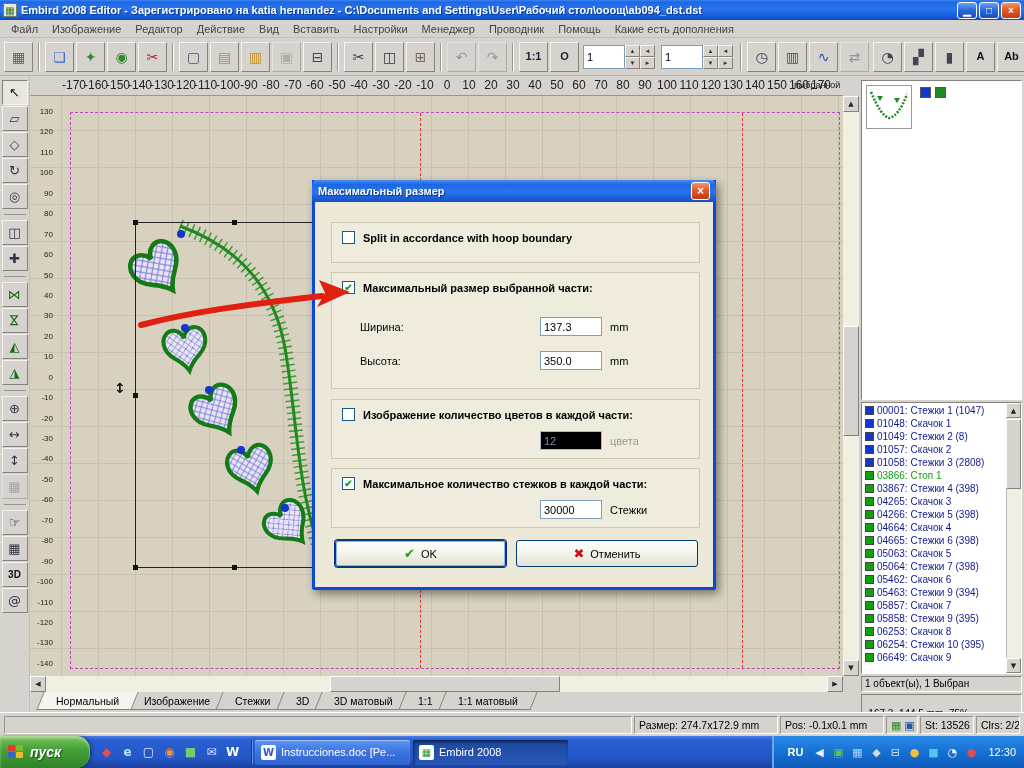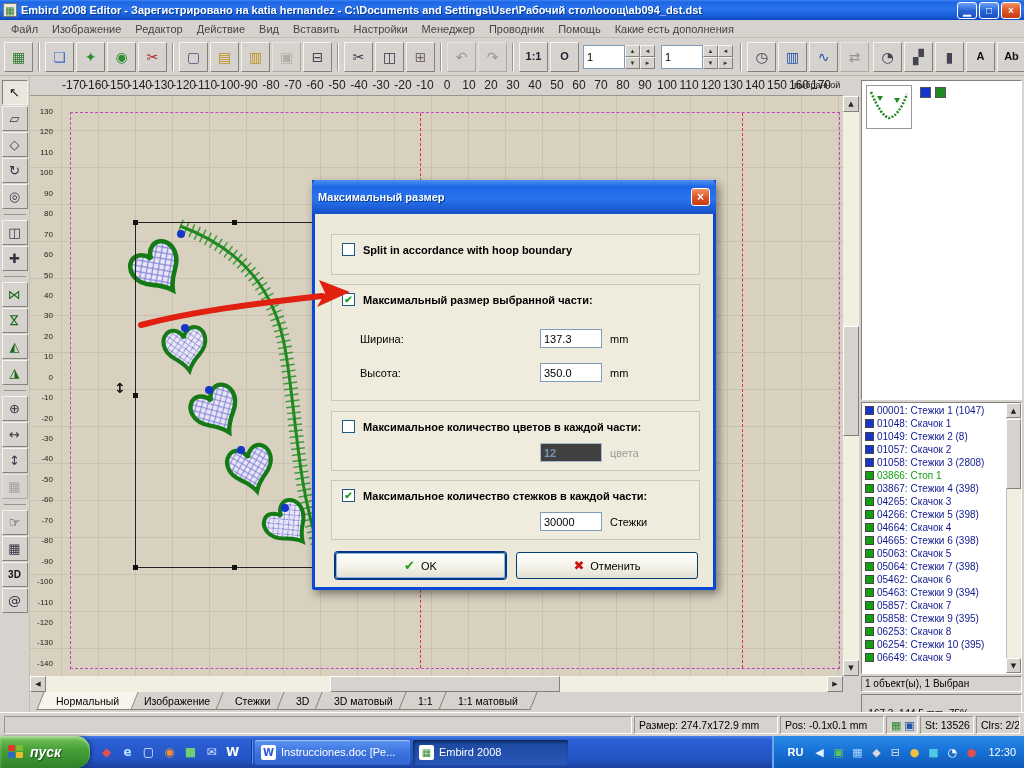--- a/index.html
+++ b/index.html
@@ -112,34 +112,34 @@
 .task-ico{width:15px;height:15px;background:#fff;border-radius:2px;display:flex;align-items:center;justify-content:center;font-size:10px;font-weight:bold;flex:none;font-family:"DejaVu Sans",sans-serif;}
 #tray{margin-left:auto;height:32px;display:flex;align-items:center;gap:4px;padding:0 8px 0 10px;flex:none;
 background:linear-gradient(180deg,#2a8ae8 0%,#1670d4 50%,#0f5ab8 100%);border-left:2px solid #6aa6f0;}
 #lang{color:#fff;font-weight:bold;font-size:11px;padding:1px 4px;}
 .tray-ico{width:16px;height:16px;display:flex;align-items:center;justify-content:center;font-size:11px;font-family:"DejaVu Sans",sans-serif;}
 #clock{color:#fff;font-size:11px;margin-left:5px;}
 
 
 #dialog{position:absolute;left:312px;top:180px;width:404px;height:410px;z-index:20;background:#ece9d8;
 border:3px solid #0948d8;border-top:none;border-radius:0 0 3px 3px;box-shadow:3px 4px 10px rgba(0,0,0,.45);}
-#dlg-title{height:34px;margin:-0px -0px 0 -0px;border-radius:5px 5px 0 0;display:flex;align-items:center;padding:0 6px;color:#fff;font-weight:bold;font-size:11px;
+#dlg-title{height:22px;margin:-0px -0px 0 -0px;border-radius:5px 5px 0 0;display:flex;align-items:center;padding:0 6px;color:#fff;font-weight:bold;font-size:11px;
 background:linear-gradient(180deg,#4a90f4 0%,#1f66e4 20%,#2a74ee 55%,#1450c8 100%);margin-left:-3px;margin-right:-3px;width:404px;}
 #dlg-title .dt{flex:1;text-shadow:1px 1px 1px #00348a;}
 .dlg-close{width:19px;height:18px;border:1px solid #fff;border-radius:3px;color:#fff;font-weight:bold;font-size:12px;display:flex;align-items:center;justify-content:center;
 background:linear-gradient(180deg,#f0946a,#e25a2a 45%,#c23a10);}
 .dlg-body{position:relative;width:100%;height:385px;}
 .group{position:absolute;left:16px;width:369px;background:#efecdd;border:1px solid #cac7b5;}
 .cbrow{display:flex;align-items:center;gap:8px;padding:8px 0 0 10px;}
 .cb{width:13px;height:13px;background:#fff;border:1px solid #1d5987;flex:none;display:flex;align-items:center;justify-content:center;font-size:10px;font-weight:bold;color:#1aa01a;line-height:1;}
 .cb-label{font-weight:bold;font-size:11px;}
 .frow{position:absolute;left:28px;display:flex;align-items:center;font-size:11px;}
 .frow .lbl{width:180px;}
 .edit{width:62px;height:19px;border:1px solid #7f9db9;background:#fff;font-size:11px;padding:0 3px;font-family:"Liberation Sans",sans-serif;}
-.edit.dim{background:#404040;color:#7d92b5;border-color:#aab8cd;font-weight:bold;}
+.edit.dim{background:#000000;color:#7d92b5;border-color:#aab8cd;}
 .unit{margin-left:8px;}
 .unit.dim{color:#9a9a9a;}
 .xp-btn{position:absolute;height:27px;border:1px solid #003c74;border-radius:3px;display:flex;align-items:center;justify-content:center;gap:6px;font-size:11px;
 background:linear-gradient(180deg,#fefefc,#f3f2e9 55%,#e2e0d2);}
 .xp-btn.default{box-shadow:0 0 0 1px #0a2e8c,inset 0 0 0 1px #8ab4ec;}
 .btn-ico{font-size:13px;font-weight:bold;font-family:"DejaVu Sans",sans-serif;line-height:1;}
 .btn-ico.ok{color:#1aa01a;}
 .btn-ico.cancel{color:#cc1010;}
 
 
@@ -701,21 +701,21 @@
       <div class="frow" style="top:78px;">
         <span class="lbl">Высота:</span>
         <input class="edit" value="350.0" style="">
         <span class="unit">mm</span>
       </div>
     </div>
 
     <div class="group" style="top:197px;height:60px;">
       <div class="cbrow">
         <span class="cb" id="cb-colors"></span>
-        <span class="cb-label">Максимальное количество цветов в каждой части:</span>
+        <span class="cb-label">Изображение количество цветов в каждой части:</span>
       </div>
       <div class="frow" style="top:31px;">
         <span class="lbl"></span>
         <input class="edit dim" value="12" style="">
         <span class="unit dim">цвета</span>
       </div>
     </div>
 
     <div class="group" style="top:266px;height:60px;">
       <div class="cbrow">

